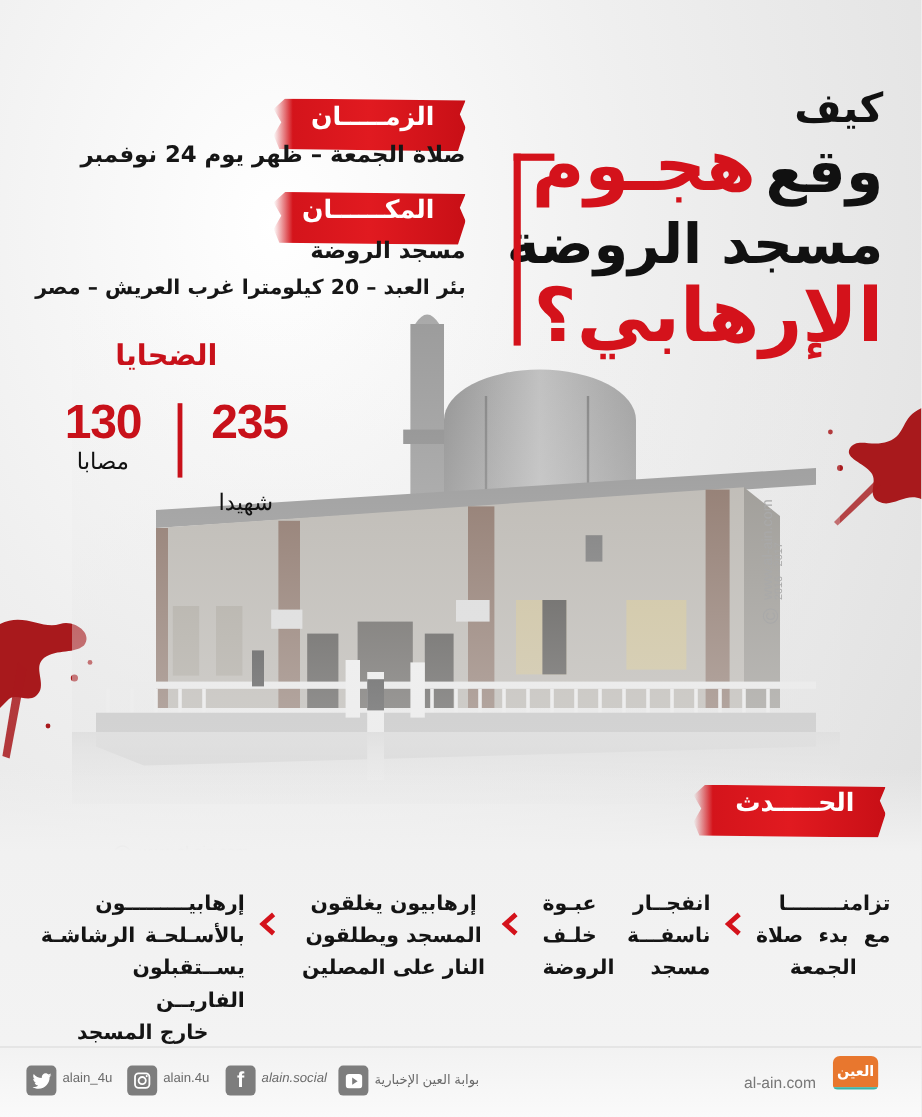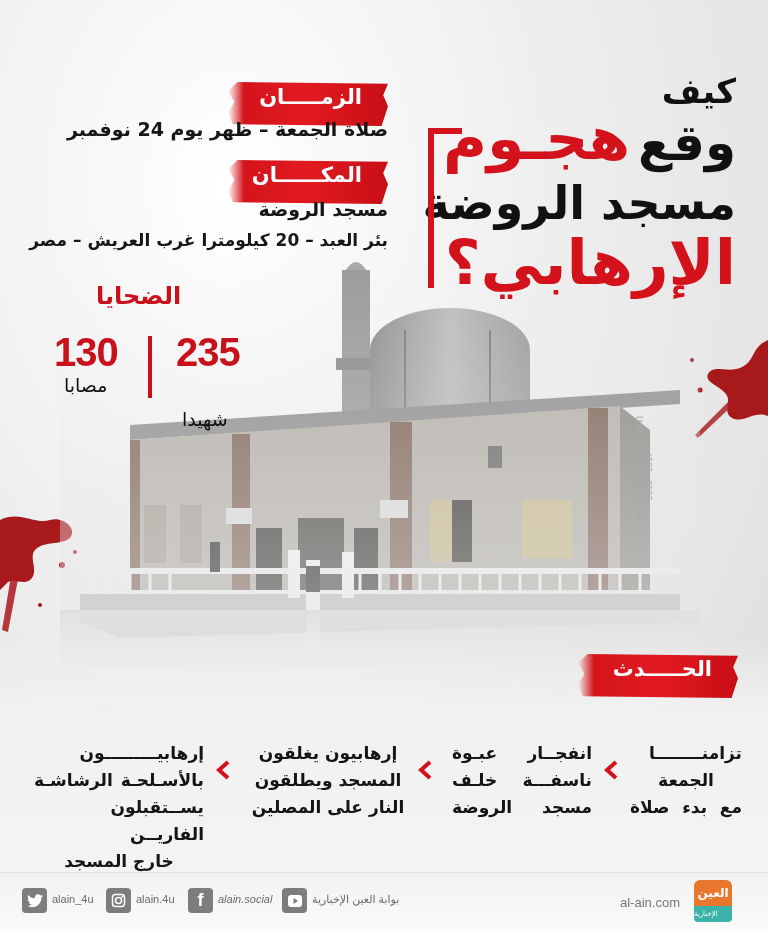--- a/index.html
+++ b/index.html
@@ -250,22 +250,22 @@
   <span style="font-size:18px; position:absolute; left:0; top:0;">©</span>
   <span style="position:absolute; left:20px; top:0; font-size:12px; white-space:nowrap;">www.al-ain.com</span>
   <span style="position:absolute; left:20px; top:12px; font-size:9px; white-space:nowrap;">2016 - 2017</span>
 </div>
 
 <div class="abs" style="left:0; top:640px; width:768px; height:232px; background:linear-gradient(180deg, rgba(240,240,240,0) 0%, #f1f1f1 30%, #f3f3f3 100%);"></div>
 <div class="brush" dir="rtl" style="left:578px; top:654px; width:160px;">الحـــــدث</div>
 
 <div class="event" style="left:630px; top:740px; width:112px;">
   <span class="last" style="text-align-last:justify">تزامنــــــــا</span>
+  <span class="last" style="text-align-last:justify">مع بدء صلاة</span>
   <span class="last">الجمعة</span>
-  <span class="last" style="text-align-last:justify">مع بدء صلاة</span>
 </div>
 <svg class="chev" style="left:604px; top:760px;" viewBox="0 0 14 20">
     <path d="M12,2 L3,10 L12,18" stroke="#d4121b" stroke-width="4" fill="none" stroke-linejoin="miter"></path>
   </svg>
 
 <div class="event" style="left:452px; top:740px; width:140px;">
   <span class="last" style="text-align-last:justify">انفجــار عبـوة</span>
   <span class="last" style="text-align-last:justify">ناسفـــة خلـف</span>
   <span class="last" style="text-align-last:justify">مسجد الروضة</span>
 </div>
@@ -315,16 +315,16 @@
 <a class="soc-icon" style="left:282px;">
   <svg width="14" height="12" viewBox="0 0 14 12">
       <rect x="0" y="0" width="14" height="12" rx="3" fill="#fff"></rect>
       <path d="M5.5,3 L10,6 L5.5,9 Z" fill="#7d7d7d"></path>
     </svg>
 </a>
 <span class="soc-label" dir="rtl" style="left:312px;">بوابة العين الإخبارية</span>
 
 <span class="soc-label" style="left:620px; top:895px; font-size:13px; color:#777;">al-ain.com</span>
 
-<div class="abs" style="left:694px; top:880px; width:38px; height:42px; border-radius:6px 6px 4px 4px; overflow:hidden;">
+<div class="abs" style="left:694px; top:880px; width:38px; height:28px; border-radius:6px 6px 4px 4px; overflow:hidden;">
   <div dir="rtl" style="height:26px; background:#e8772e; color:#fff; font-weight:bold; font-size:12px; line-height:26px; text-align:center;">العين</div>
   <div dir="rtl" style="height:16px; background:#3bb3a8; color:#fff; font-size:7px; line-height:16px; text-align:left;">الإخبارية</div>
 </div>
 
 </body></html>

